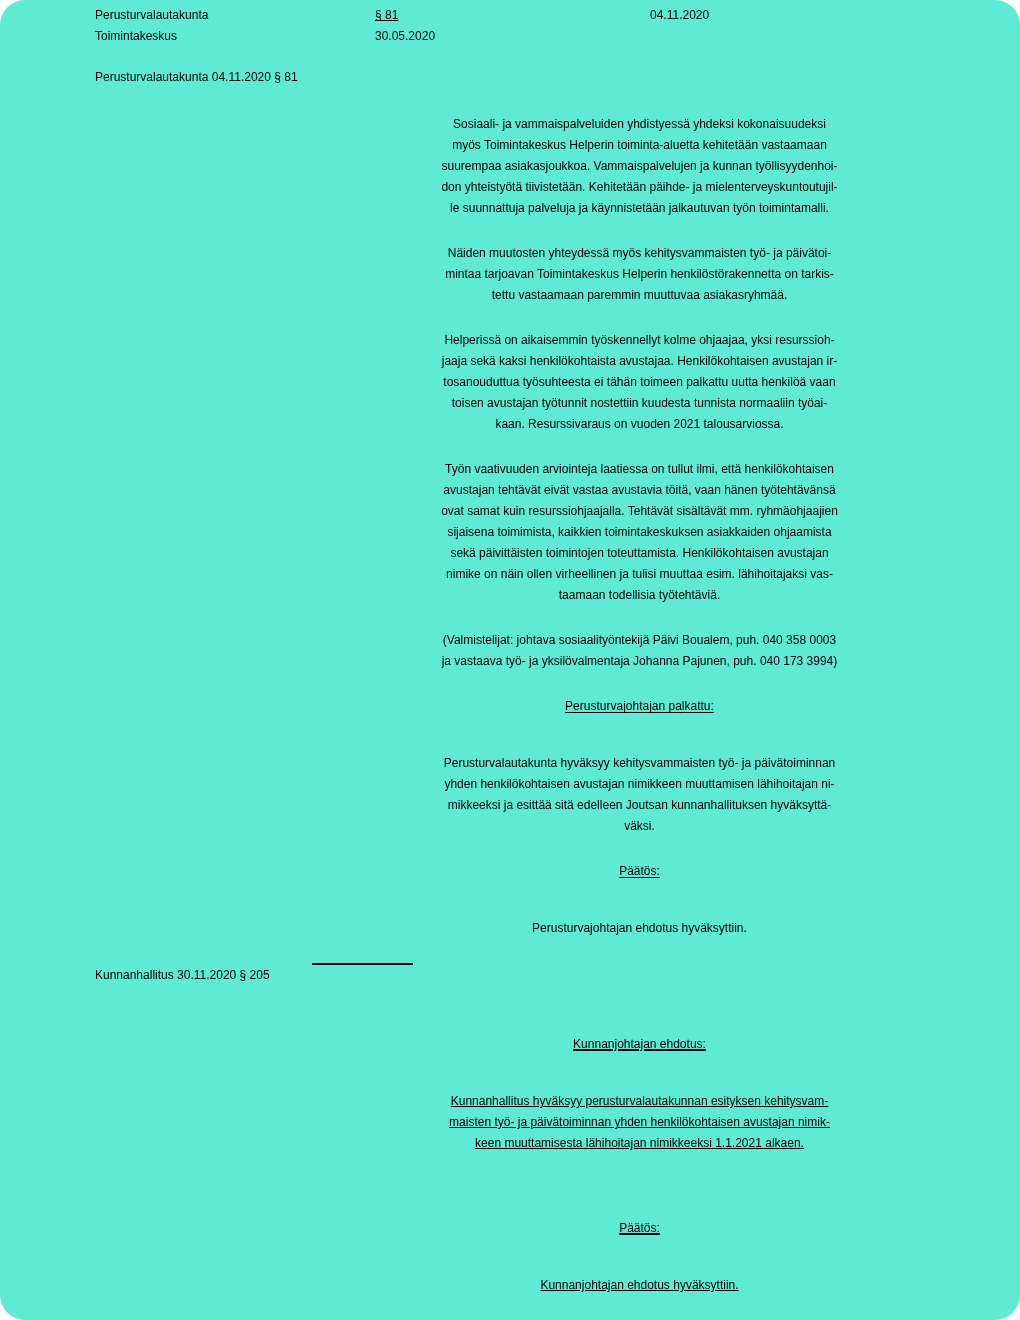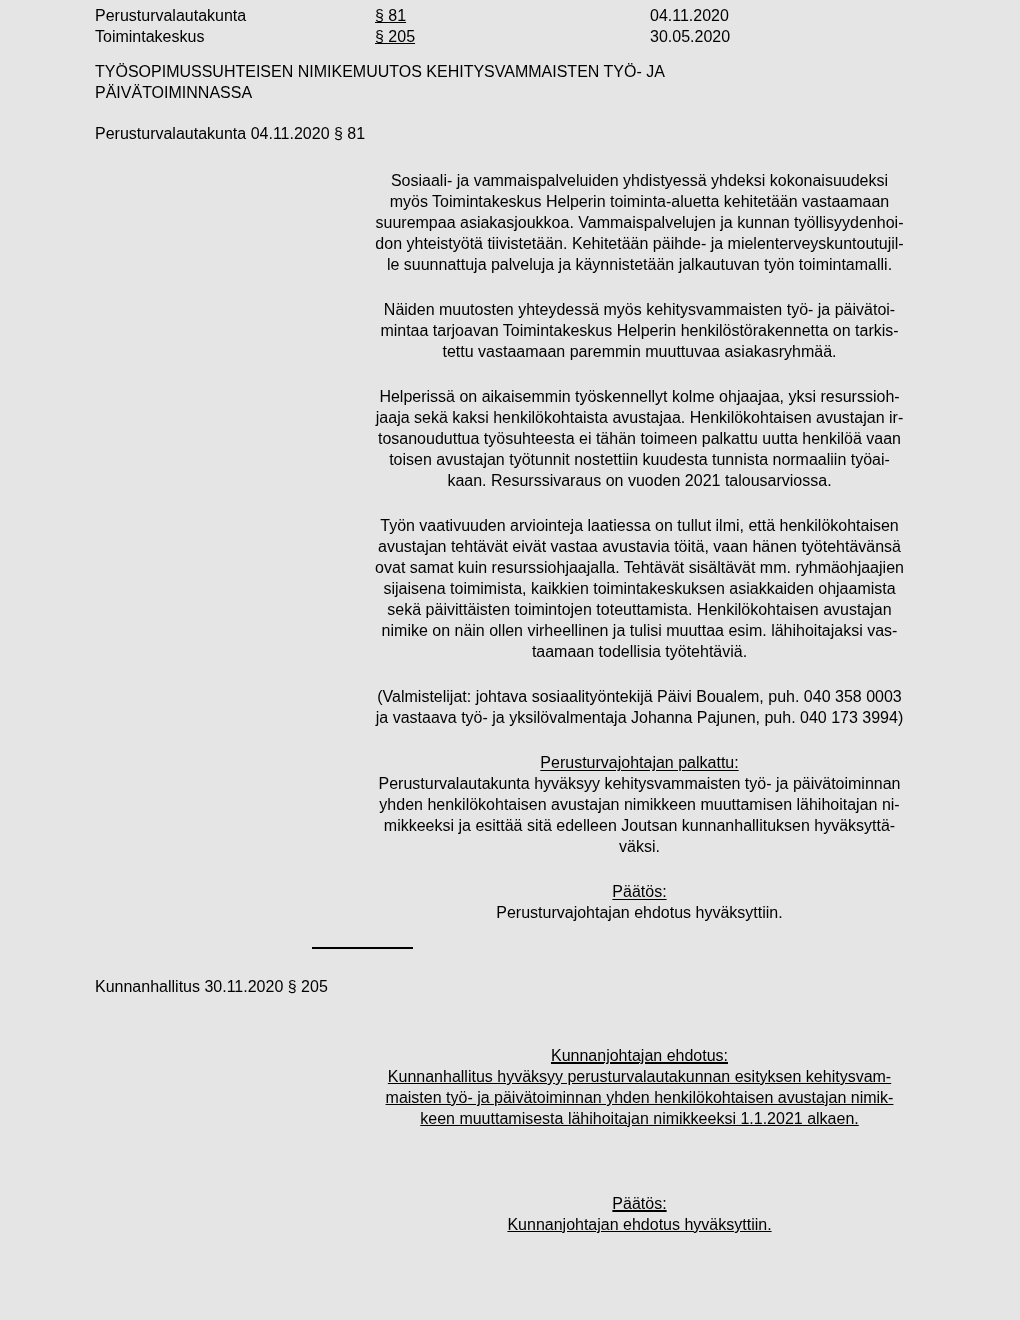--- a/index.html
+++ b/index.html
@@ -1,27 +1,28 @@
 <!DOCTYPE html>
 <html><head>
 <meta charset="utf-8">
 <style>
   html, body { margin: 0; padding: 0; background: #ffffff; }
   .page {
     position: relative;
     width: 1020px;
     height: 1320px;
     box-sizing: border-box;
-    background: #e5e5e5;
+    background: #5eead4;
     color: #000000;
     font-family: "Liberation Sans", "DejaVu Sans", sans-serif;
-    font-size: 16px;
+    font-size: 12px;
     line-height: 21px;
     padding: 5px 40px 0 95px;
     overflow: hidden;
+    border-radius: 25px;
   }
   .hdr-row { display: flex; }
   .hdr-c1 { width: 280px; }
   .hdr-c2 { width: 275px; text-decoration: underline; }
   .hdr-c3 { flex: 1; }
   .title {
     margin-top: 14px;
     white-space: pre-line;
     max-width: 700px;
   }
@@ -34,52 +35,49 @@
   .block1 { margin-top: 26px; }
   .para {
     white-space: pre-line;
     margin: 0 0 24px 0;
   }
   .group { margin: 0 0 24px 0; }
   .u {
     text-decoration: underline;
     text-underline-offset: 2px;
   }
-  .pre { white-space: pre-line; }
+  .pre { white-space: pre-line; margin-top: 36px; }
   .presenter { margin: 0 0 28px 0; }
   .divider {
     width: 101px;
     border-top: 2px solid #000000;
     height: 0;
     margin: 0;
   }
-  .ref2 { margin-top: 27px; }
+  .ref2 { }
   .block2 { margin-top: 48px; text-decoration: underline; }
   .gap-large { margin-bottom: 64px; }
 </style>
 </head>
 <body>
 
 <div class="page">
 
   <div>
     <div class="hdr-row">
       <span class="hdr-c1">Perusturvalautakunta</span>
       <span class="hdr-c2">§ 81</span>
       <span class="hdr-c3">04.11.2020</span>
     </div>
     <div class="hdr-row">
       <span class="hdr-c1">Toimintakeskus</span>
-      <span class="hdr-c2">§ 205</span>
       <span class="hdr-c3">30.05.2020</span>
     </div>
   </div>
 
-  <div class="title">TYÖSOPIMUSSUHTEISEN NIMIKEMUUTOS KEHITYSVAMMAISTEN TYÖ- JA
-PÄIVÄTOIMINNASSA</div>
 
   <div class="ref1">Perusturvalautakunta 04.11.2020 § 81</div>
 
   <div class="body-block block1">
     <p class="para">Sosiaali- ja vammaispalveluiden yhdistyessä yhdeksi kokonaisuudeksi
 myös Toimintakeskus Helperin toiminta-aluetta kehitetään vastaamaan
 suurempaa asiakasjoukkoa. Vammaispalvelujen ja kunnan työllisyydenhoi-
 don yhteistyötä tiivistetään. Kehitetään päihde- ja mielenterveyskuntoutujil-
 le suunnattuja palveluja ja käynnistetään jalkautuvan työn toimintamalli.</p>
     <p class="para">Näiden muutosten yhteydessä myös kehitysvammaisten työ- ja päivätoi-

